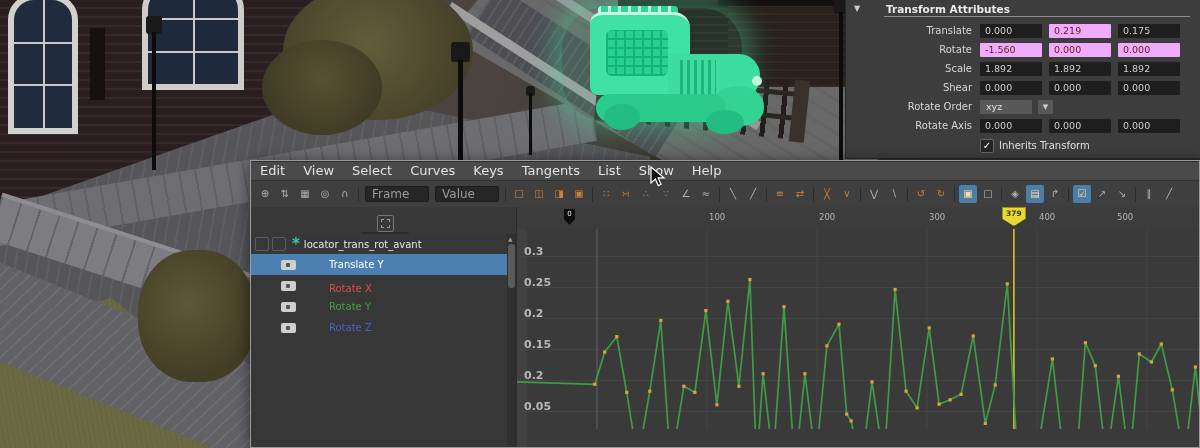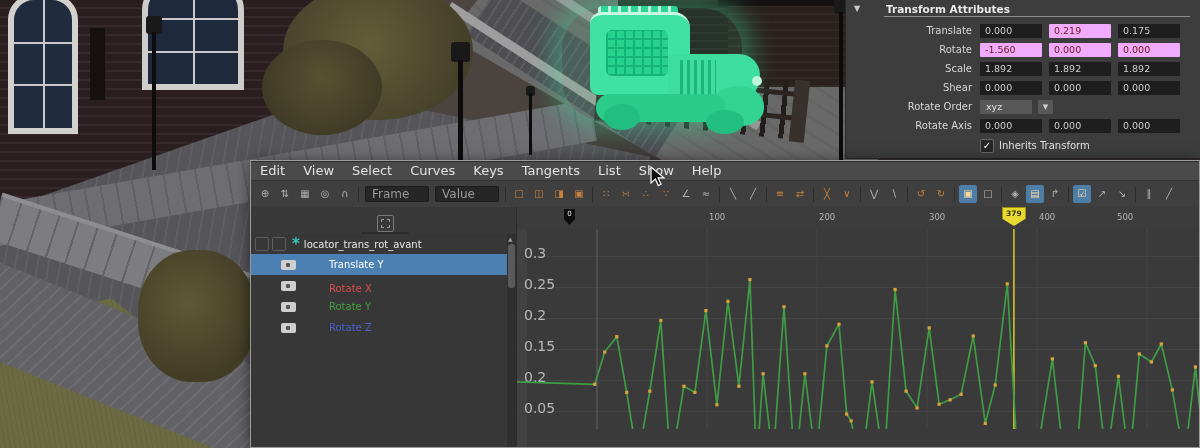--- a/index.html
+++ b/index.html
@@ -152,21 +152,21 @@
   .vthumb{position:absolute;left:1px;top:10px;width:7px;height:44px;background:#5a5a5a;border-radius:3px;}
   .ge-graph{flex:1;position:relative;background:#3a3a3a;min-width:0;}
   .ge-ruler{position:absolute;left:0;top:0;right:0;height:22px;background:#3c3c3c;border-bottom:1px solid #2b2b2b;}
   .ruler-tick{position:absolute;top:5px;font-size:8.5px;color:#b5b5b5;}
   .start-marker{position:absolute;top:2px;width:11px;height:16px;background:#0d0d0d;
     clip-path:polygon(0 0,100% 0,100% 62%,50% 100%,0 62%);color:#e8e8e8;font-size:7px;text-align:center;line-height:11px;cursor:grab;}
   .cur-marker{position:absolute;top:0;width:24px;height:19px;background:#e8d832;border:1px solid #9f8f15;box-sizing:border-box;
     clip-path:polygon(0 0,100% 0,100% 60%,50% 100%,0 60%);color:#3c3808;font-size:7.5px;font-weight:bold;text-align:center;line-height:12px;cursor:grab;}
   .ge-plot{position:absolute;left:0;top:22px;right:0;bottom:0;overflow:hidden;
     background:linear-gradient(90deg,#414141 0 10px,#3a3a3a 10px);}
-  .ylab{position:absolute;left:7px;font-size:14px;color:#b8b8b8;}
+  .ylab{position:absolute;left:7px;font-size:11px;color:#b8b8b8;font-weight:bold;}
   .hgrid{position:absolute;left:0;right:0;height:1px;background:#454545;}
   .plot-svg{position:absolute;left:0;top:0;}
   .cursor-svg{position:absolute;left:650px;top:166px;z-index:40;}
 </style>
 </head>
 <body>
 
 <div class="stage">
 
   <div class="viewport">

